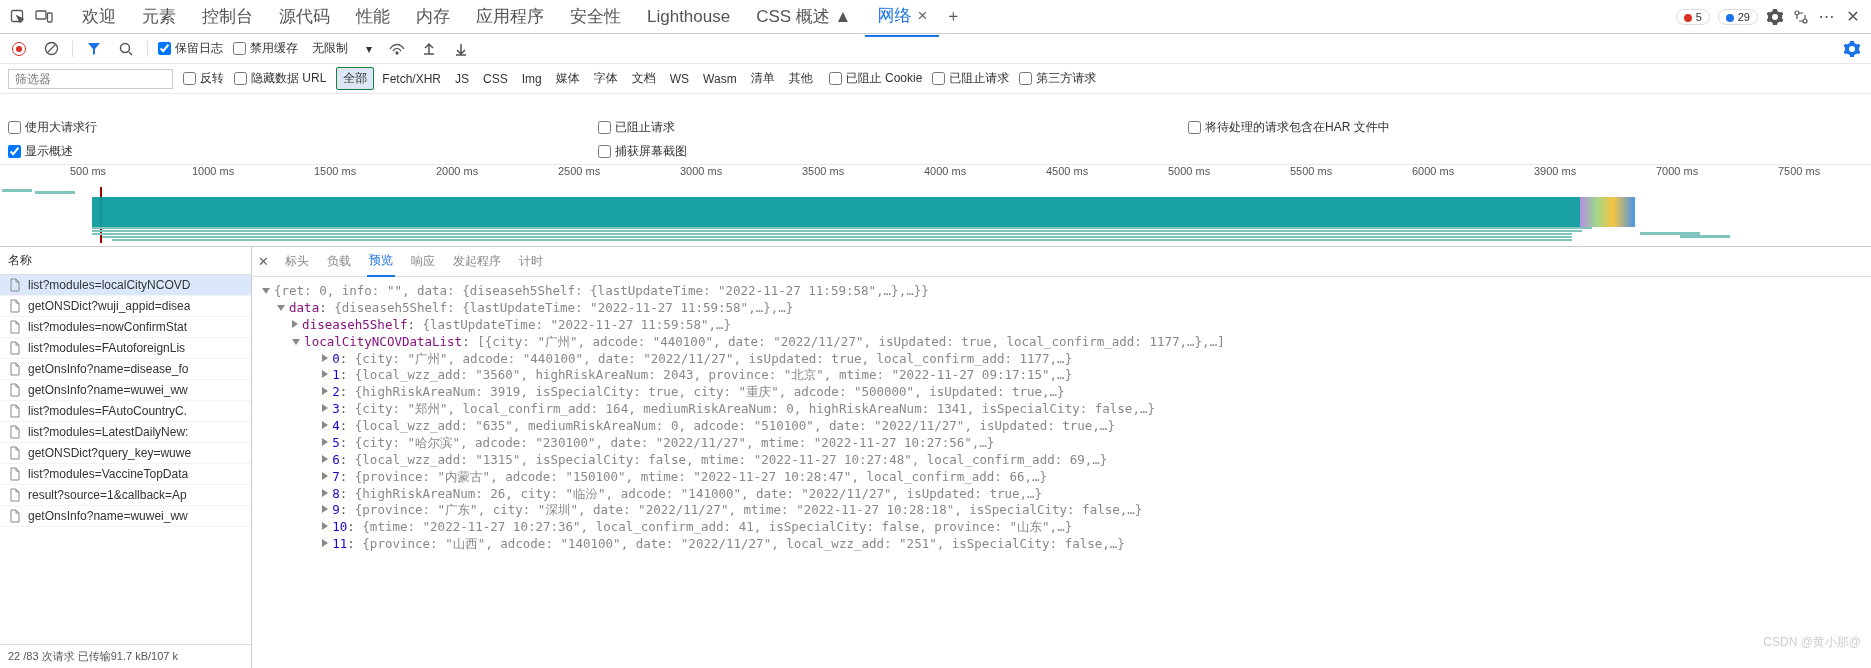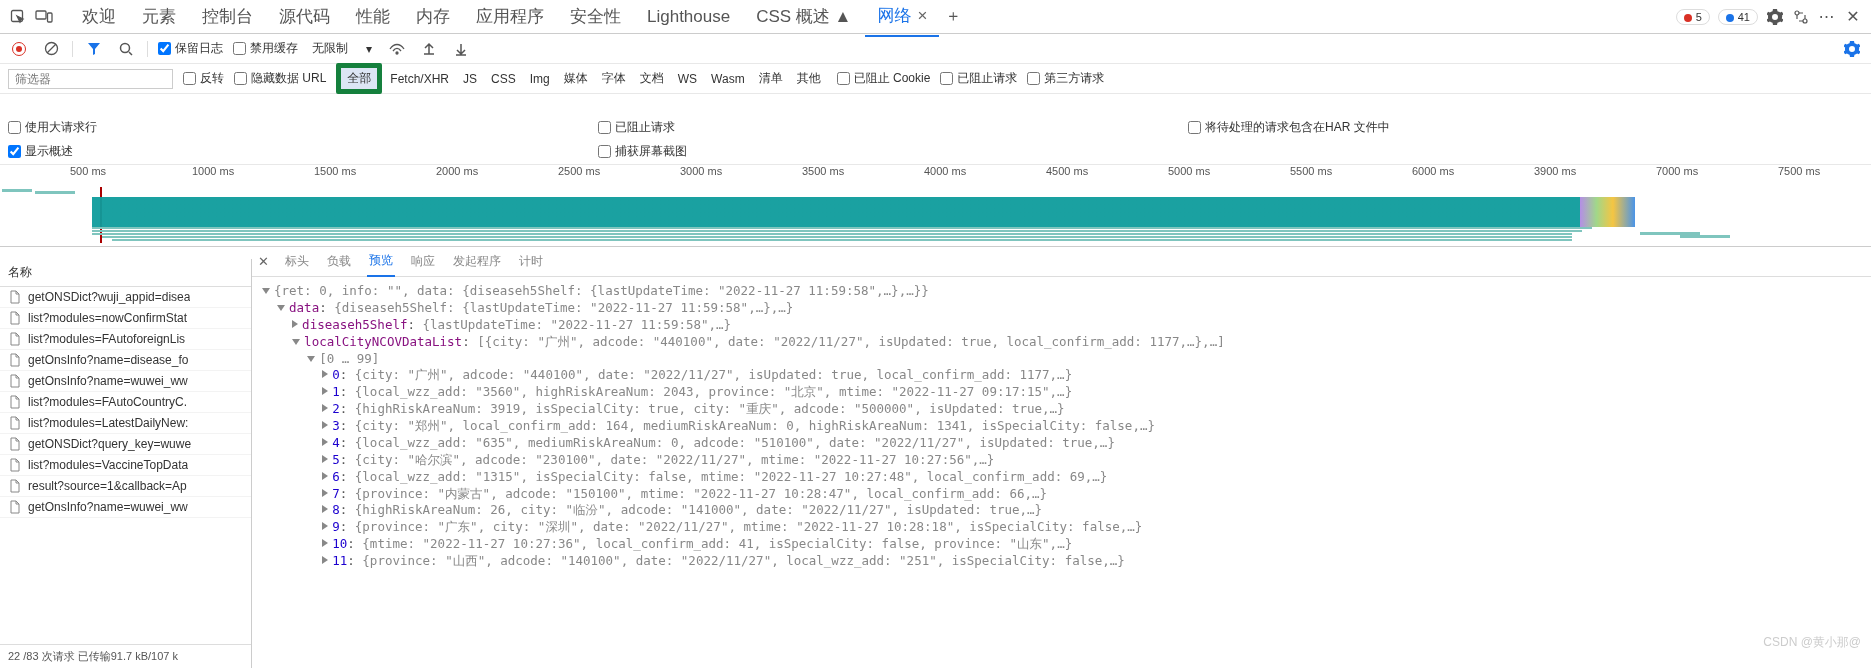--- a/index.html
+++ b/index.html
@@ -20,38 +20,38 @@
   .toolbar .icon-btn { width: 22px; height: 22px; display: inline-flex; align-items: center; justify-content: center; cursor: pointer; color: #555; }
   .icon-btn.red-ring { border: 1.5px solid #d93025; border-radius: 50%; width: 14px; height: 14px; }
   .icon-btn.red-ring > span { width:6px; height:6px; background:#d93025; border-radius:50%; }
   .chk { display: inline-flex; align-items: center; gap: 4px; cursor: pointer; font-size: 12px; color:#333; }
   .chk input { width:13px; height:13px; }
   .dropdown { display:inline-flex; align-items:center; gap:4px; cursor:pointer; padding:2px 4px; }
   .filterbar { display: flex; align-items: center; height: 30px; border-bottom: 1px solid #e8e8e8; padding: 0 8px; gap: 10px; }
   .filter-input { width: 165px; height: 20px; border: 1px solid #ccc; padding: 1px 6px; font-size: 12px; color:#888; }
   .filter-types { display: flex; align-items: center; gap: 2px; }
   .filter-types span { padding: 2px 6px; cursor: pointer; color:#333; border-radius:2px; font-size:12px; }
-  .filter-types span.active { background: #dde6f5; border:5px solid #15803d; }
+  .filter-types span.active { background: #dde6f5; border:1px solid #15803d; }
   .optsbar { display: flex; flex-direction: column; border-bottom: 1px solid #e8e8e8; margin-top: 22px; }
   .optsbar .row { display: flex; padding: 3px 8px; align-items:center; gap: 30px; }
   .optsbar .cell { flex:1; }
   .cell:nth-child(1){ flex: 0 0 560px;}
   .cell:nth-child(2){ flex: 0 0 560px;}
   .timeline-wrap { height: 82px; border-bottom: 1px solid #ccc; position: relative; overflow:hidden; }
   .ruler { display:flex; height:20px; padding-left: 70px; }
   .ruler span { flex:0 0 122px; font-size:11px; color:#555; text-align:left; }
   .waterfall { position:absolute; top:22px; left:0; right:0; height:56px; }
   .bar { position:absolute; height:3px; background:#1aa09a; }
   .bigbar { position:absolute; top:10px; height:30px; left:92px; width:1500px; background:linear-gradient(#0e9c9c,#0e9c9c); opacity:.95;}
   .smallbars { position:absolute; top:40px; left:92px; height:15px; width:1500px; }
   .sb { position:absolute; height:2px; background:#7fc5be; }
   .colorful { position:absolute; top:10px; left:1580px; width:55px; height:30px; background:linear-gradient(90deg,#b48ee6 0%,#a1d78a 30%,#f5c542 60%,#4a94e8 100%);}
   .marker { position:absolute; top:0; bottom:0; width:2px; background:#a00; left:100px; }
   .mainrow { display:flex; flex:1; min-height:0; }
-  .leftcol { width:252px; border-right:1px solid #ccc; display:flex; flex-direction:column; min-height:0;margin-top:12px; }
+  .leftcol { width:252px; border-right:1px solid #ccc; display:flex; flex-direction:column; min-height:0; }
   .leftcol .hdr { padding:5px 8px; border-bottom:1px solid #ddd; font-size:12px; }
   .reqlist { flex:1; overflow:auto; }
   .reqlist .row { display:flex; align-items:center; gap:6px; padding:3px 8px; cursor:pointer; white-space:nowrap; overflow:hidden; text-overflow:ellipsis; border-bottom:1px solid #f3f3f3;}
   .reqlist .row.sel { background:#dbe8fb; }
   .reqlist .fi { width:14px; height:14px; flex-shrink:0; display:inline-flex; align-items:center; justify-content:center; color:#888;}
   .reqlist .nm { overflow:hidden; text-overflow:ellipsis; }
   .statusbar { border-top:1px solid #ddd; padding:4px 8px; font-size:11px; color:#555; white-space:nowrap; overflow:hidden; text-overflow:ellipsis;}
   .rightcol { flex:1; display:flex; flex-direction:column; min-height:0; }
   .detail-tabs { display:flex; align-items:center; border-bottom:1px solid #ddd; height:30px; padding:0 6px; gap:14px;}
   .detail-tabs .dt { padding:6px 2px; color:#888; cursor:pointer; font-size:12px;}
@@ -91,21 +91,21 @@
   <div class="tab">性能</div>
   <div class="tab">内存</div>
   <div class="tab">应用程序</div>
   <div class="tab">安全性</div>
   <div class="tab">Lighthouse</div>
   <div class="tab">CSS 概述 ▲</div>
   <div class="tab active"><span>网络</span><span class="close">×</span></div>
   <span class="icon-btn" style="font-size:16px;">＋</span>
   <div class="spacer"></div>
   <span class="badge red"><span class="dot"></span><span>5</span></span>
-  <span class="badge blue"><span class="dot"></span><span>41</span></span>
+  <span class="badge blue"><span class="dot"></span><span>29</span></span>
   <span class="icon-btn">
     <svg width="16" height="16" viewBox="0 0 16 16" fill="#555">
         <path d="M8 5a3 3 0 100 6 3 3 0 000-6zm7 3c0 .5-.05 1-.14 1.47l1.6 1.25-1.5 2.6-1.88-.76c-.76.6-1.65 1.05-2.62 1.28L10 16H6l-.46-2.16a6.9 6.9 0 01-2.62-1.28l-1.88.76-1.5-2.6 1.6-1.25A7.4 7.4 0 011 8c0-.5.05-1 .14-1.47L-.46 5.28l1.5-2.6 1.88.76c.76-.6 1.65-1.05 2.62-1.28L6 0h4l.46 2.16c.97.23 1.86.68 2.62 1.28l1.88-.76 1.5 2.6-1.6 1.25c.9.47.14.97.14 1.47z"></path>
       </svg>
   </span>
   <span class="icon-btn">
     <svg width="16" height="16" viewBox="0 0 16 16" stroke="#555" fill="none" stroke-width="1.2">
         <circle cx="4" cy="4" r="2"></circle>
         <circle cx="12" cy="12" r="2"></circle>
         <path d="M6 4h4M4 6v4M12 10V6M10 12H6"></path>
@@ -276,20 +276,29 @@
     </div>
     <div class="bar" style="top:45px; left:1640px; width:60px; background:#7fc5be;"></div>
     <div class="bar" style="top:48px; left:1680px; width:50px; background:#7fc5be;"></div>
   </div>
 </div>
 
 <div class="mainrow">
   <div class="leftcol">
     <div class="hdr">名称</div>
     <div class="reqlist" id="reqlist">
+        <div class="row sel">
+          <span class="fi">
+            <svg width="12" height="14" viewBox="0 0 12 14" fill="none" stroke="#888" stroke-width="1">
+              <path d="M2 1h5l3 3v9H2V1z"></path>
+              <path d="M7 1v3h3"></path>
+            </svg>
+          </span>
+          <span class="nm">list?modules=localCityNCOVD</span>
+        </div>
         <div class="row">
           <span class="fi">
             <svg width="12" height="14" viewBox="0 0 12 14" fill="none" stroke="#888" stroke-width="1">
               <path d="M2 1h5l3 3v9H2V1z"></path>
               <path d="M7 1v3h3"></path>
             </svg>
           </span>
           <span class="nm">getONSDict?wuji_appid=disea</span>
         </div>
         <div class="row">
@@ -394,21 +403,20 @@
       <span class="dt active">预览</span>
       <span class="dt">响应</span>
       <span class="dt">发起程序</span>
       <span class="dt">计时</span>
     </div>
     <div class="preview" id="preview">
         <div class="line"><span class="arrow"></span><span class="g">{ret: 0, info: "", data: {diseaseh5Shelf: {lastUpdateTime: "2022-11-27 11:59:58",…},…}}</span></div>
         <div class="line">  <span class="arrow"></span><span class="k">data</span><span class="p">: </span><span class="g">{diseaseh5Shelf: {lastUpdateTime: "2022-11-27 11:59:58",…},…}</span></div>
         <div class="line">    <span class="arrow right"></span><span class="k">diseaseh5Shelf</span><span class="p">: </span><span class="g">{lastUpdateTime: "2022-11-27 11:59:58",…}</span></div>
         <div class="line">    <span class="arrow"></span><span class="k">localCityNCOVDataList</span><span class="p">: </span><span class="g">[{city: "广州", adcode: "440100", date: "2022/11/27", isUpdated: true, local_confirm_add: 1177,…},…]</span></div>
-        <div class="line">      <span class="arrow"></span><span class="g">[0 … 99]</span></div>
         <div class="line">        <span class="arrow right"></span><span class="n">0</span><span class="p">: </span><span class="g">{city: "广州", adcode: "440100", date: "2022/11/27", isUpdated: true, local_confirm_add: 1177,…}</span></div>
         <div class="line">        <span class="arrow right"></span><span class="n">1</span><span class="p">: </span><span class="g">{local_wzz_add: "3560", highRiskAreaNum: 2043, province: "北京", mtime: "2022-11-27 09:17:15",…}</span></div>
         <div class="line">        <span class="arrow right"></span><span class="n">2</span><span class="p">: </span><span class="g">{highRiskAreaNum: 3919, isSpecialCity: true, city: "重庆", adcode: "500000", isUpdated: true,…}</span></div>
         <div class="line">        <span class="arrow right"></span><span class="n">3</span><span class="p">: </span><span class="g">{city: "郑州", local_confirm_add: 164, mediumRiskAreaNum: 0, highRiskAreaNum: 1341, isSpecialCity: false,…}</span></div>
         <div class="line">        <span class="arrow right"></span><span class="n">4</span><span class="p">: </span><span class="g">{local_wzz_add: "635", mediumRiskAreaNum: 0, adcode: "510100", date: "2022/11/27", isUpdated: true,…}</span></div>
         <div class="line">        <span class="arrow right"></span><span class="n">5</span><span class="p">: </span><span class="g">{city: "哈尔滨", adcode: "230100", date: "2022/11/27", mtime: "2022-11-27 10:27:56",…}</span></div>
         <div class="line">        <span class="arrow right"></span><span class="n">6</span><span class="p">: </span><span class="g">{local_wzz_add: "1315", isSpecialCity: false, mtime: "2022-11-27 10:27:48", local_confirm_add: 69,…}</span></div>
         <div class="line">        <span class="arrow right"></span><span class="n">7</span><span class="p">: </span><span class="g">{province: "内蒙古", adcode: "150100", mtime: "2022-11-27 10:28:47", local_confirm_add: 66,…}</span></div>
         <div class="line">        <span class="arrow right"></span><span class="n">8</span><span class="p">: </span><span class="g">{highRiskAreaNum: 26, city: "临汾", adcode: "141000", date: "2022/11/27", isUpdated: true,…}</span></div>
         <div class="line">        <span class="arrow right"></span><span class="n">9</span><span class="p">: </span><span class="g">{province: "广东", city: "深圳", date: "2022/11/27", mtime: "2022-11-27 10:28:18", isSpecialCity: false,…}</span></div>

